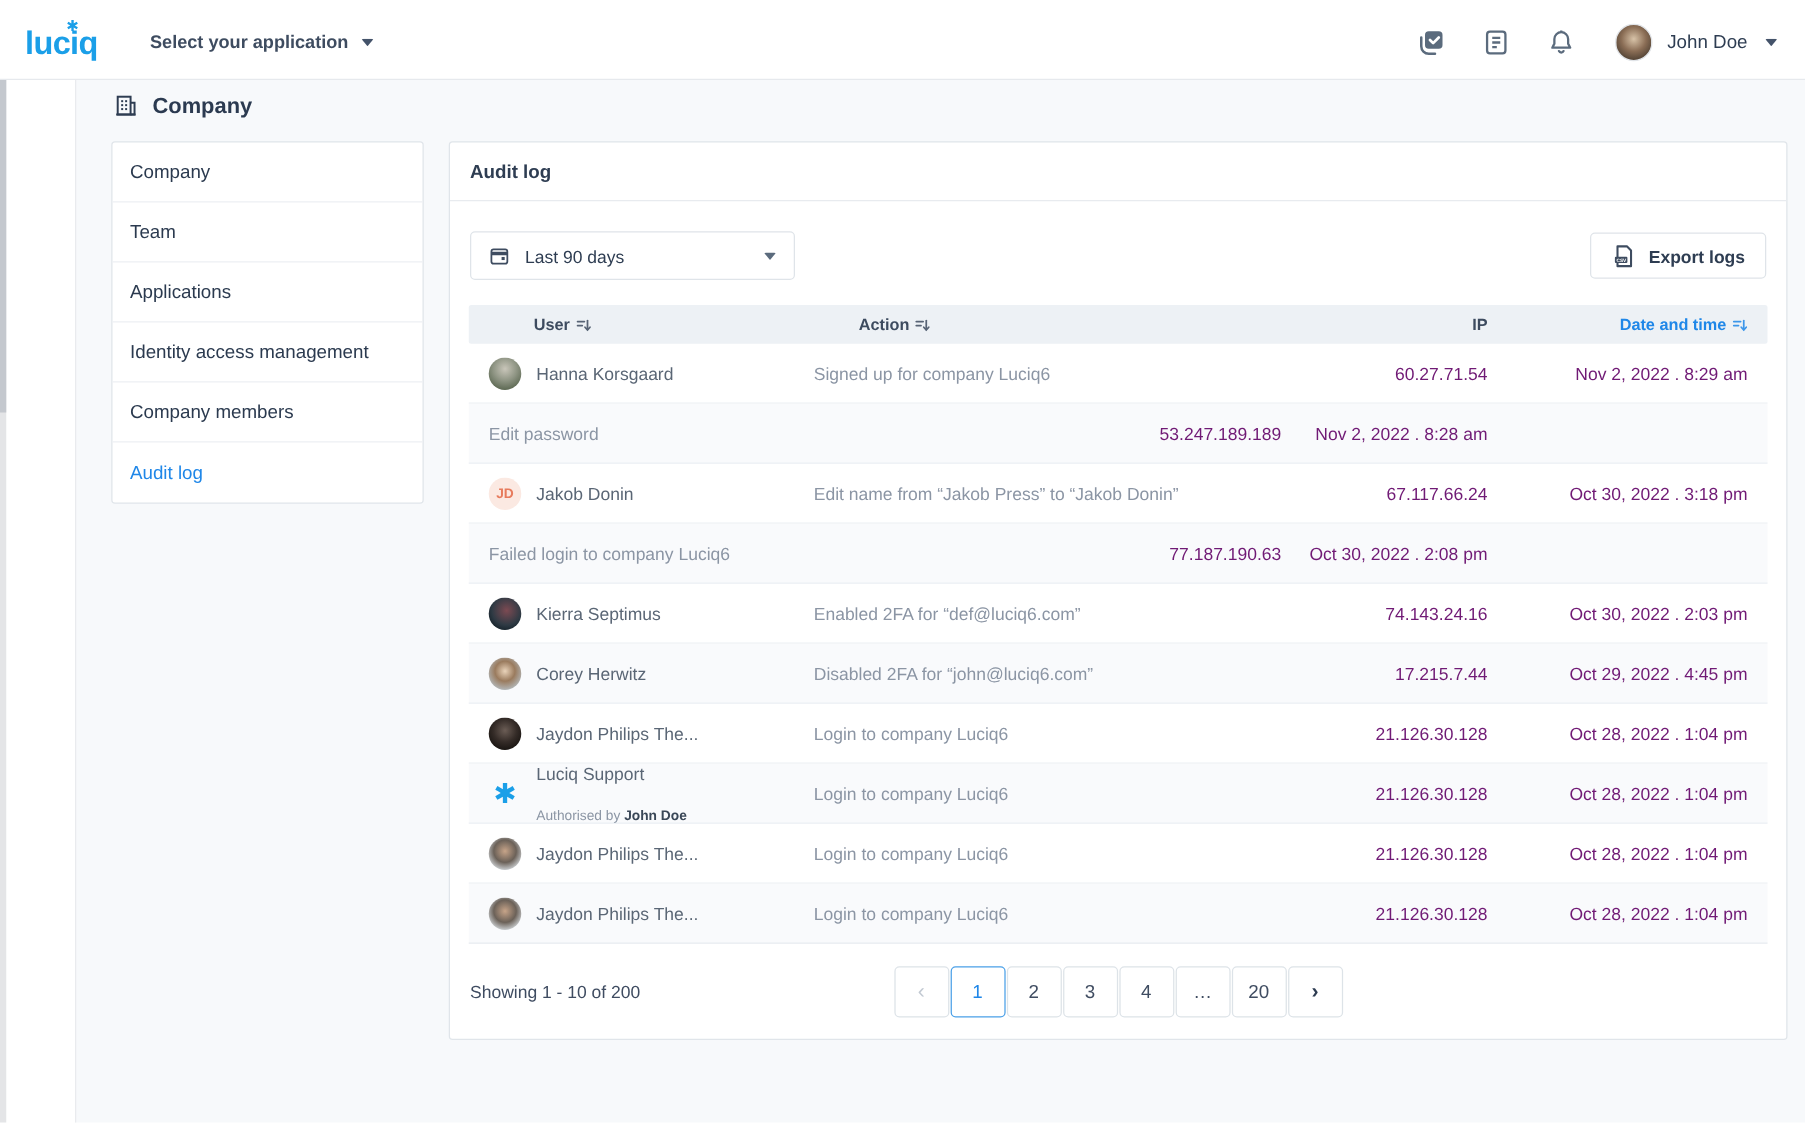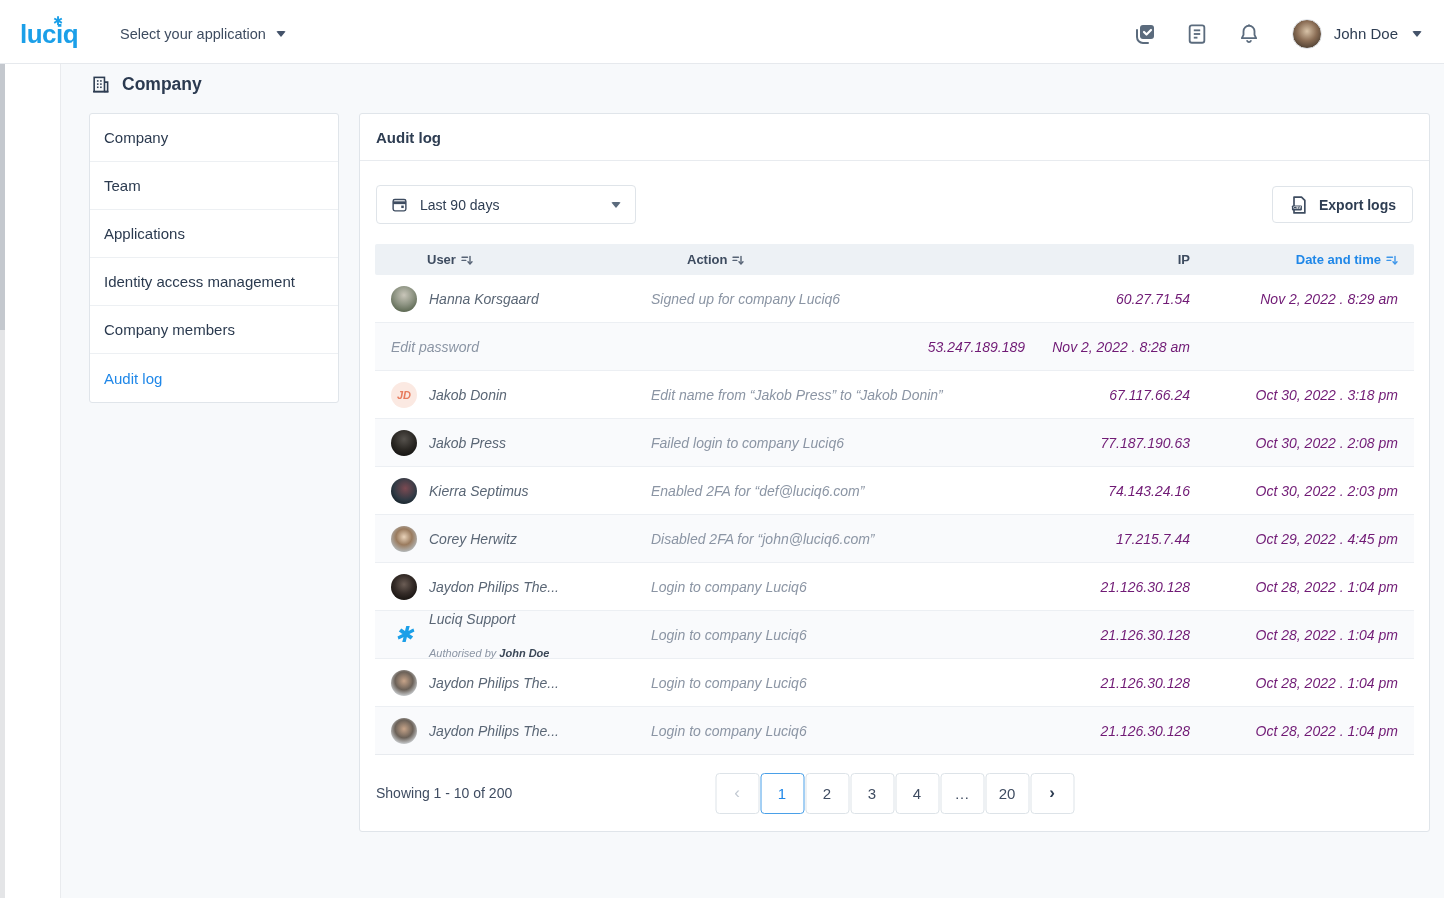--- a/index.html
+++ b/index.html
@@ -6,21 +6,21 @@
   html,body { width:1444px; height:898px; overflow:hidden; }
   body { font-family:"Liberation Sans", sans-serif; background:#ffffff; color:#2e3d52; }
 
   
   .topbar { position:absolute; top:4px; left:0; width:1444px; height:60px; background:#fff;
             border-bottom:1px solid #e6e9ed; display:flex; align-items:center; z-index:5; }
   .logo { margin-left:20px; position:relative; width:66px; height:34px; cursor:pointer; }
   .logo-word { font-size:26px; font-weight:800; letter-spacing:-0.5px; color:#1b9fe8; line-height:34px; }
   .logo-star { position:absolute; top:-3px; left:33px; color:#1b9fe8; font-size:12px; }
   .app-select { margin-left:34px; display:flex; align-items:center; gap:10px; cursor:pointer; }
-  .app-select-label { font-size:14.5px; font-weight:400; color:#3e4c60; }
+  .app-select-label { font-size:14.5px; font-weight:700; color:#3e4c60; }
   .caret { width:0; height:0; border-left:5px solid transparent; border-right:5px solid transparent;
            border-top:6px solid #44536a; border-radius:2px; }
   .topbar-right { margin-left:auto; display:flex; align-items:center; margin-right:22px; }
   .tb-icon { width:26px; height:26px; color:#5b6b7d; margin-left:26px; cursor:pointer;
              display:flex; align-items:center; justify-content:center; }
   .tb-avatar { width:30px; height:30px; border-radius:50%; margin-left:30px; cursor:pointer;
                background:radial-gradient(circle at 50% 40%, #d8c3a8 0%, #8a6d55 45%, #463a2e 85%);
                border:1px solid #e1e4e8; }
   .tb-username { font-size:15px; font-weight:500; color:#2e3d52; margin:0 14px 0 12px; cursor:pointer; }
 
@@ -64,21 +64,21 @@
 
   
   .table { margin:0 15px; }
   .t-head, .t-row { display:grid; grid-template-columns:260px 1fr 165px 208px; align-items:center; }
   .t-head { background:#edf1f5; height:31px; border-radius:2px; }
   .th { font-size:13px; font-weight:600; color:#3d4b5f; display:flex; align-items:center; gap:5px; padding-left:16px;margin-left:36px; }
   .th.right { justify-content:flex-end; padding-right:16px; padding-left:0; }
   .th.sortable { cursor:pointer; }
   .th.active-sort { color:#1f87e8; }
   .sort-ic { display:flex; opacity:0.85; }
-  .t-row { height:48px; border-bottom:1px solid #eceff3;font-style:italic; }
+  .t-row { height:48px; border-bottom:1px solid #eceff3; }
   .t-row:nth-child(even) { background:#f9fafc; }
   .t-row:last-child { border-bottom:1px solid #e8ebef; }
   .cell-user { display:flex; align-items:center; gap:12px; padding-left:16px; overflow:hidden; }
   .avatar { width:26px; height:26px; border-radius:50%; flex:0 0 26px;
             display:flex; align-items:center; justify-content:center; }
   .avatar.initials { background:#fbe9e2; color:#e77b5d; font-size:11px; font-weight:700; }
   .avatar.logo-mark { background:transparent; color:#1b9fe8; font-size:22px; line-height:1; border-radius:0; }
   .av-hanna  { background:radial-gradient(circle at 50% 35%, #c9c6ba 0%, #8e9483 45%, #5c6852 80%); }
   .av-adison { background:radial-gradient(circle at 50% 40%, #8a7265 0%, #4a3a34 45%, #1f1917 82%); }
   .av-jpress { background:radial-gradient(circle at 50% 35%, #56524d 0%, #2a2723 50%, #131211 85%); }
@@ -274,27 +274,20 @@
         <span class="u-name">Jakob Donin</span>
 
       </span>
     </span>
     <span class="cell-action">Edit name from “Jakob Press” to “Jakob Donin”</span>
     <span class="cell-ip">67.117.66.24</span>
     <span class="cell-date">Oct 30, 2022 . 3:18 pm</span>
   </div>
 
   <div class="t-row">
-    <span class="cell-user">
-      <span class="avatar av-jpress"></span>
-      <span style="display: flex; flex-direction: column;">
-        <span class="u-name">Jakob Press</span>
-
-      </span>
-    </span>
     <span class="cell-action">Failed login to company Luciq6</span>
     <span class="cell-ip">77.187.190.63</span>
     <span class="cell-date">Oct 30, 2022 . 2:08 pm</span>
   </div>
 
   <div class="t-row">
     <span class="cell-user">
       <span class="avatar av-kierra"></span>
       <span style="display: flex; flex-direction: column;">
         <span class="u-name">Kierra Septimus</span>

